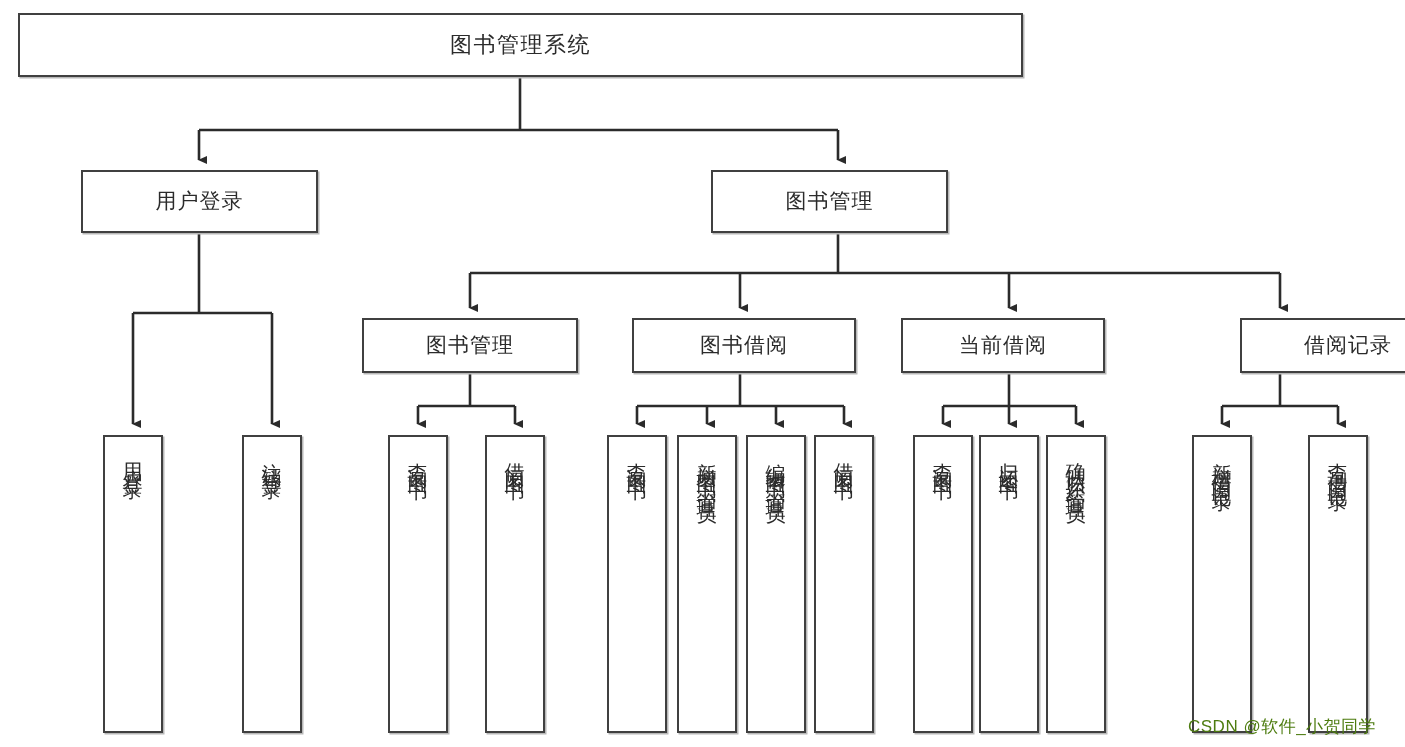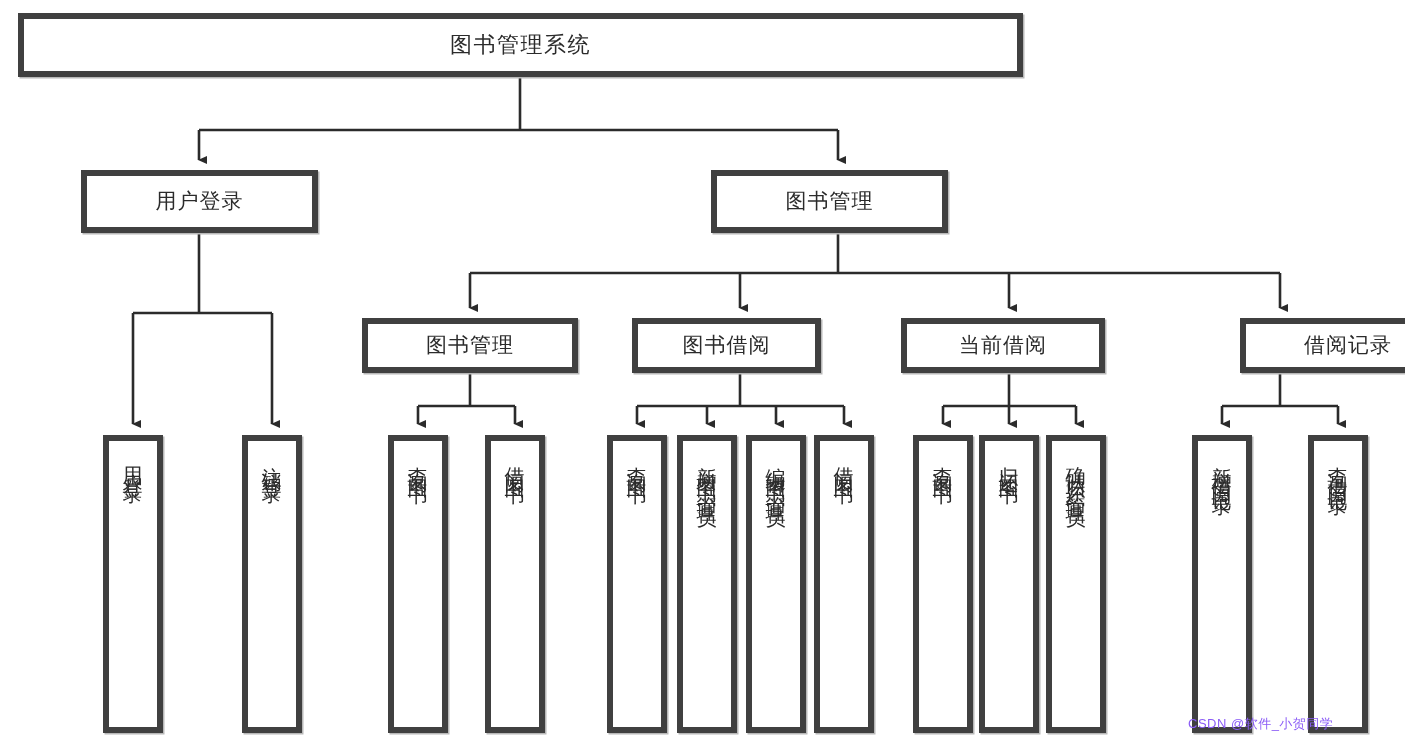--- a/index.html
+++ b/index.html
@@ -22,21 +22,21 @@
     left: 0;
     top: 0;
     width: 1405px;
     height: 747px;
     pointer-events: none;
   }
   .node {
     position: absolute;
     box-sizing: border-box;
     background: #ffffff;
-    border: 6px solid #404040;
+    border: 2px solid #404040;
     box-shadow: 1.5px 1.5px 0 0 #b8b8b8;
     display: flex;
     align-items: center;
     justify-content: center;
     color: #2b2b2b;
     z-index: 2;
   }
   .node-label {
     display: block;
     text-align: center;
@@ -62,22 +62,22 @@
     writing-mode: vertical-rl;
     text-orientation: upright;
     font-size: 20px;
     letter-spacing: 6px;
     line-height: 1;
     white-space: nowrap;
     transform: none;
   }
   .watermark {
     position: absolute;
-    color: #8b5cf6;
-    font-size: 13px;
+    color: #4d7c0f;
+    font-size: 17px;
     letter-spacing: 0.5px;
     z-index: 5;
     white-space: nowrap;
     user-select: none;
   }
 </style>
 </head>
 <body>
 
 <div id="canvas">
@@ -142,21 +142,21 @@
   <div class="node h-node" style="left:81px; top:170px; width:237px; height:63px;">
     <span class="node-label">用户登录</span>
   </div>
   <div class="node h-node" style="left:711px; top:170px; width:237px; height:63px;">
     <span class="node-label">图书管理</span>
   </div>
 
   <div class="node h-node" style="left:362px; top:318px; width:216px; height:55px;">
     <span class="node-label">图书管理</span>
   </div>
-  <div class="node h-node" style="left:632px; top:318px; width:189px; height:55px;">
+  <div class="node h-node" style="left:632px; top:318px; width:224px; height:55px;">
     <span class="node-label">图书借阅</span>
   </div>
   <div class="node h-node" style="left:901px; top:318px; width:204px; height:55px;">
     <span class="node-label">当前借阅</span>
   </div>
   <div class="node h-node" style="left:1240px; top:318px; width:216px; height:55px;">
     <span class="node-label">借阅记录</span>
   </div>
 
   <div class="node v-node" style="left:103px; top:435px; width:60px; height:298px;">

